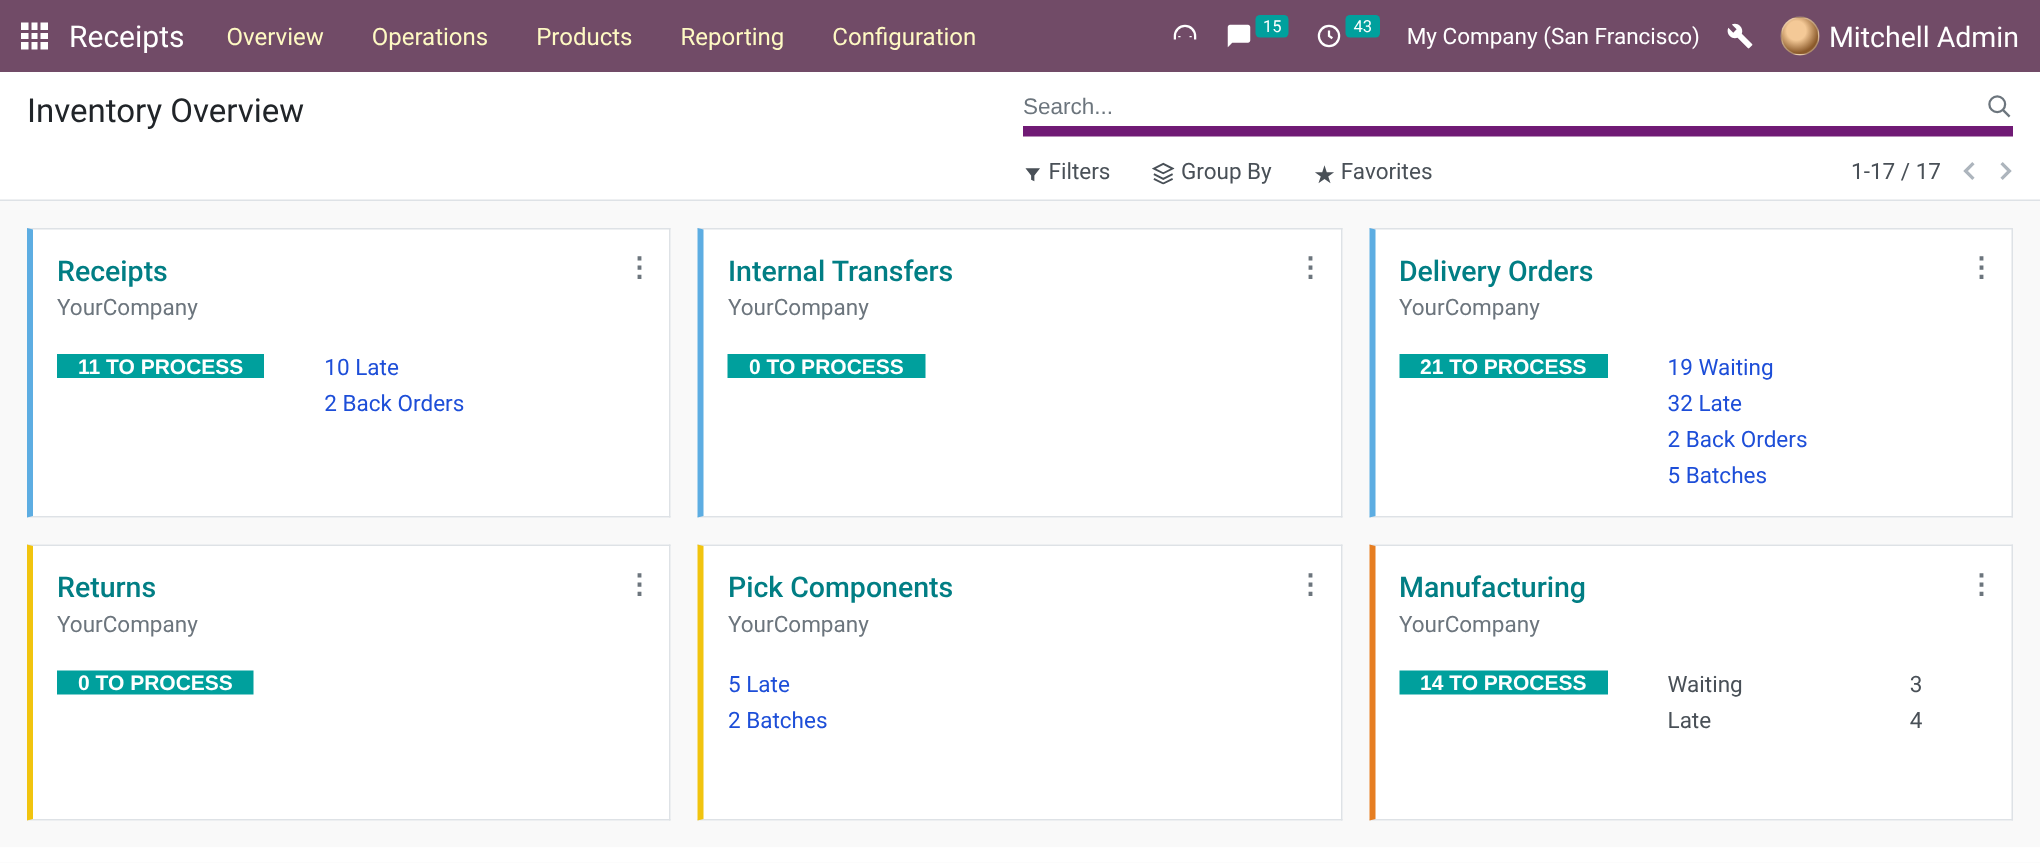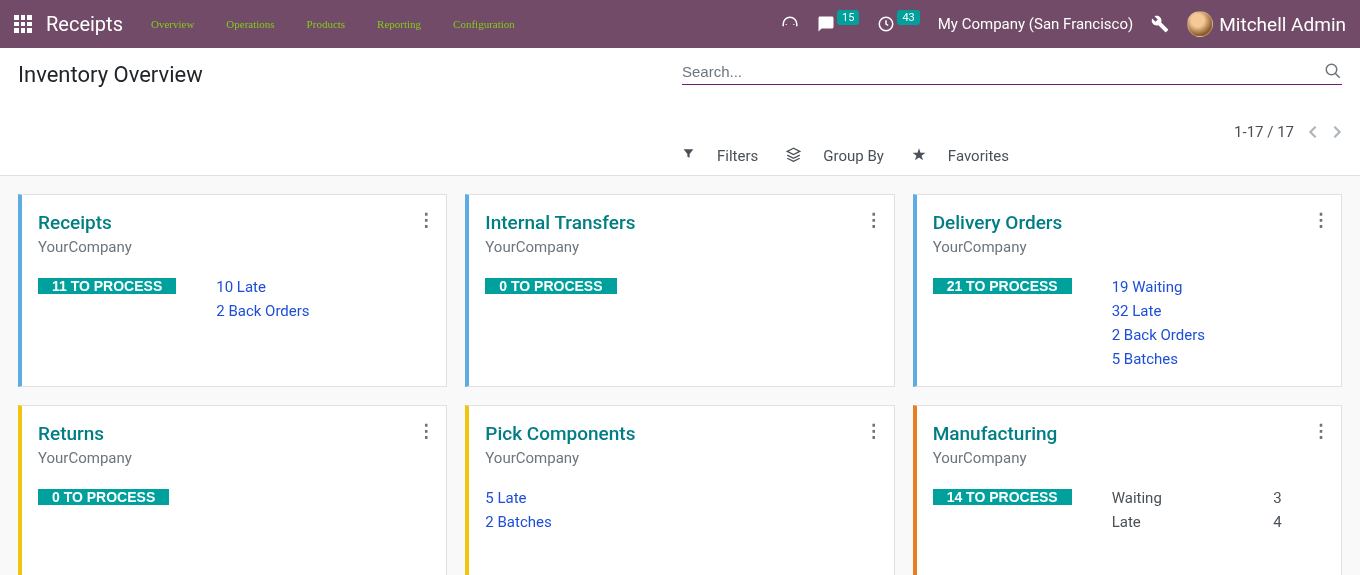--- a/index.html
+++ b/index.html
@@ -2,36 +2,36 @@
 <html><head>
 <meta charset="utf-8">
 <style>
 * { box-sizing: border-box; margin: 0; padding: 0; }
 body { font-family: -apple-system, BlinkMacSystemFont, "Segoe UI", Roboto, "Helvetica Neue", Arial, sans-serif; font-size: 14px; color: #374151; background: #fff; width: 1360px; }
 .navbar { background: #714B67; color: #fff; height: 48px; display: flex; align-items: center; padding: 0 14px; }
 .apps-icon { width: 18px; height: 18px; display: inline-flex; flex-wrap: wrap; gap: 2px; margin-right: 14px; cursor: pointer; }
 .apps-icon span { width: 4.5px; height: 4.5px; background: #fff; }
 .brand { font-size: 20px; font-weight: 400; color: #fff; margin-right: 28px; }
 .nav-menu { display: flex; gap: 32px; }
-.nav-item { color: #84cc16; font-size: 11px; cursor: pointer; font-family: Liberation Serif, serif; }
+.nav-item { color: #fef9c3; font-size: 16px; cursor: pointer; }
 .nav-right { margin-left: auto; display: flex; align-items: center; gap: 18px; }
 .icon-btn { display: flex; align-items: center; position: relative; cursor: pointer; color: #fff; }
 .badge { background: #00A09D; color: #fff; font-size: 11px; padding: 1px 5px; border-radius: 3px; margin-left: 2px; position: relative; top: -7px; }
 .company { font-size: 15px; color: #fff; cursor: pointer; }
 .avatar { width: 26px; height: 26px; border-radius: 50%; background: radial-gradient(circle at 40% 35%, #f4c997 30%, #8b5a2b 70%); margin-right: 6px; border: 1px solid rgba(255,255,255,0.3); }
 .user { display: flex; align-items: center; font-size: 19px; cursor: pointer; }
 .controlbar { padding: 14px 18px 10px 18px; display: flex; align-items: flex-start; border-bottom: 1px solid #dee2e6; }
 .page-title { font-size: 22px; color: #212529; font-weight: 400; }
 .search-area { margin-left: auto; width: 660px; }
-.search-box { border-bottom: 1px solid #701a75; display: flex; align-items: center; padding-bottom: 4px; gap: 16px; }
+.search-box { border-bottom: 7px solid #701a75; display: flex; align-items: center; padding-bottom: 4px; gap: 16px; }
 .search-input { border: none; outline: none; flex: 1; font-size: 15px; color: #495057; background: transparent; }
 .search-input::placeholder { color: #6c757d; }
 .search-icon { color: #6c757d; cursor: pointer; }
 .filter-row { display: flex; align-items: center; gap: 28px; margin-top: 14px; }
-.filter-btn { color: #495057; cursor: pointer; display: flex; align-items: flex-start; gap: 22px; font-size: 15px; margin-top: 48px; }
+.filter-btn { color: #495057; cursor: pointer; display: flex; align-items: flex-end; gap: 4px; font-size: 15px; }
 .pager { margin-left: auto; display: flex; align-items: center; gap: 14px; color: #495057; font-size: 15px; }
 .pager-arrows { display: flex; gap: 14px; }
 .pager-arrow { color: #adb5bd; cursor: pointer; font-size: 16px; }
 .kanban { background: #f9f9f9; padding: 18px; display: grid; grid-template-columns: repeat(3, 1fr); gap: 18px; }
 .card { background: #fff; border: 1px solid #dee2e6; border-left-width: 4px; padding: 16px 18px 18px 16px; min-height: 184px; position: relative; }
 .card.blue { border-left-color: #5DADE2; }
 .card.yellow { border-left-color: #F1C40F; }
 .card.orange { border-left-color: #E67E22; }
 .card-title { color: #017E84; font-size: 19px; font-weight: 500; margin-bottom: 4px; }
 .card-sub { color: #6c757d; font-size: 15px; margin-bottom: 22px; }

